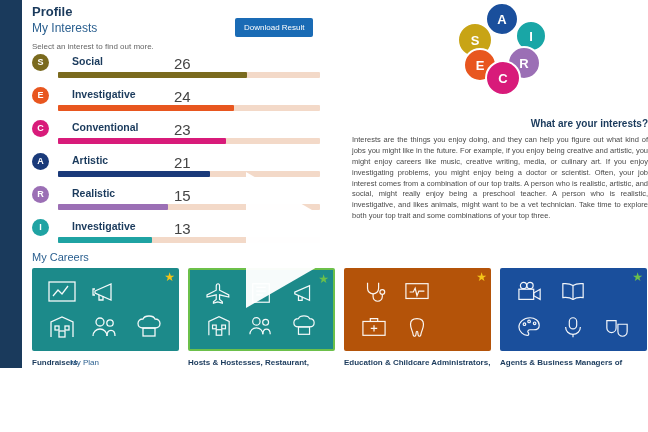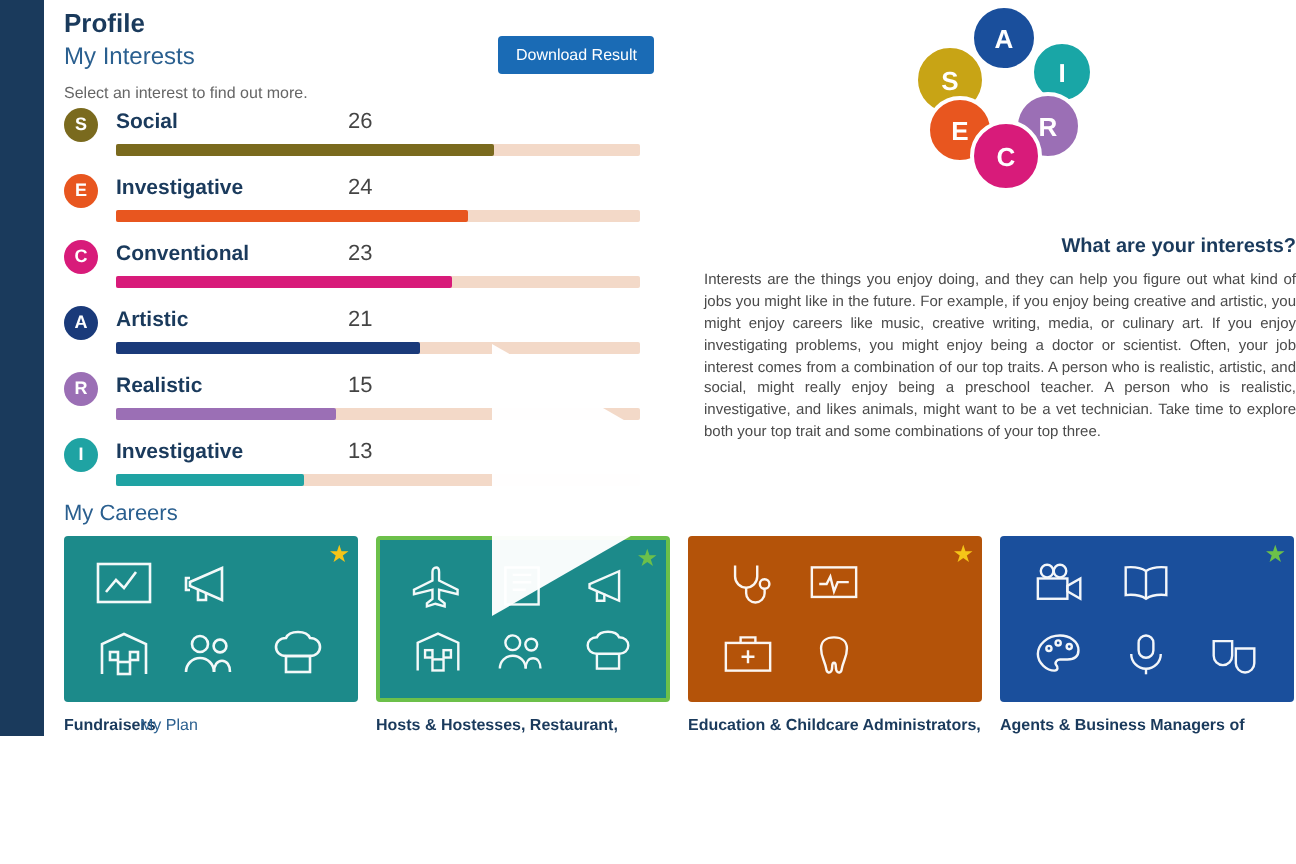--- a/index.html
+++ b/index.html
@@ -32,47 +32,47 @@
   }
   .section-title {
     position: absolute; left: 10px; top: 21px;
     font-size: 12px; color: #2a5f8f;
   }
   .subtitle {
     position: absolute; left: 10px; top: 42px;
     font-size: 8px; color: #666;
   }
   .download-btn {
-    position: absolute; left: 227px; top: 18px;
+    position: absolute; left: 213px; top: 18px;
     background: #1a6bb5; color: #fff;
     font-size: 8px; padding: 5px 9px;
     border: none; border-radius: 2px; cursor: pointer;
     white-space: nowrap;
   }
 
   
   .interests {
     position: absolute; left: 10px; top: 50px; width: 288px;
   }
   .interest-row {
     position: relative; height: 33px;
   }
   .badge {
     position: absolute; left: 0; top: 4px;
     width: 17px; height: 17px; border-radius: 50%;
     color: #fff; font-size: 9px; font-weight: bold;
     text-align: center; line-height: 17px;
   }
   .int-name {
-    position: absolute; left: 26px; top: 5px;
+    position: absolute; left: 40px; top: 5px;
     font-size: 10.5px; font-weight: bold; color: #1a3a5c;
   }
   .int-val {
     position: absolute; left: 142px; top: 5px;
-    font-size: 11px; color: #444;
+    font-size: 15px; color: #444;
   }
   .bar-track {
     position: absolute; left: 26px; top: 22px;
     width: 262px; height: 6px; background: #f3d9c8; border-radius: 1px;
   }
   .bar-fill {
     height: 6px; border-radius: 1px;
   }
 
   

